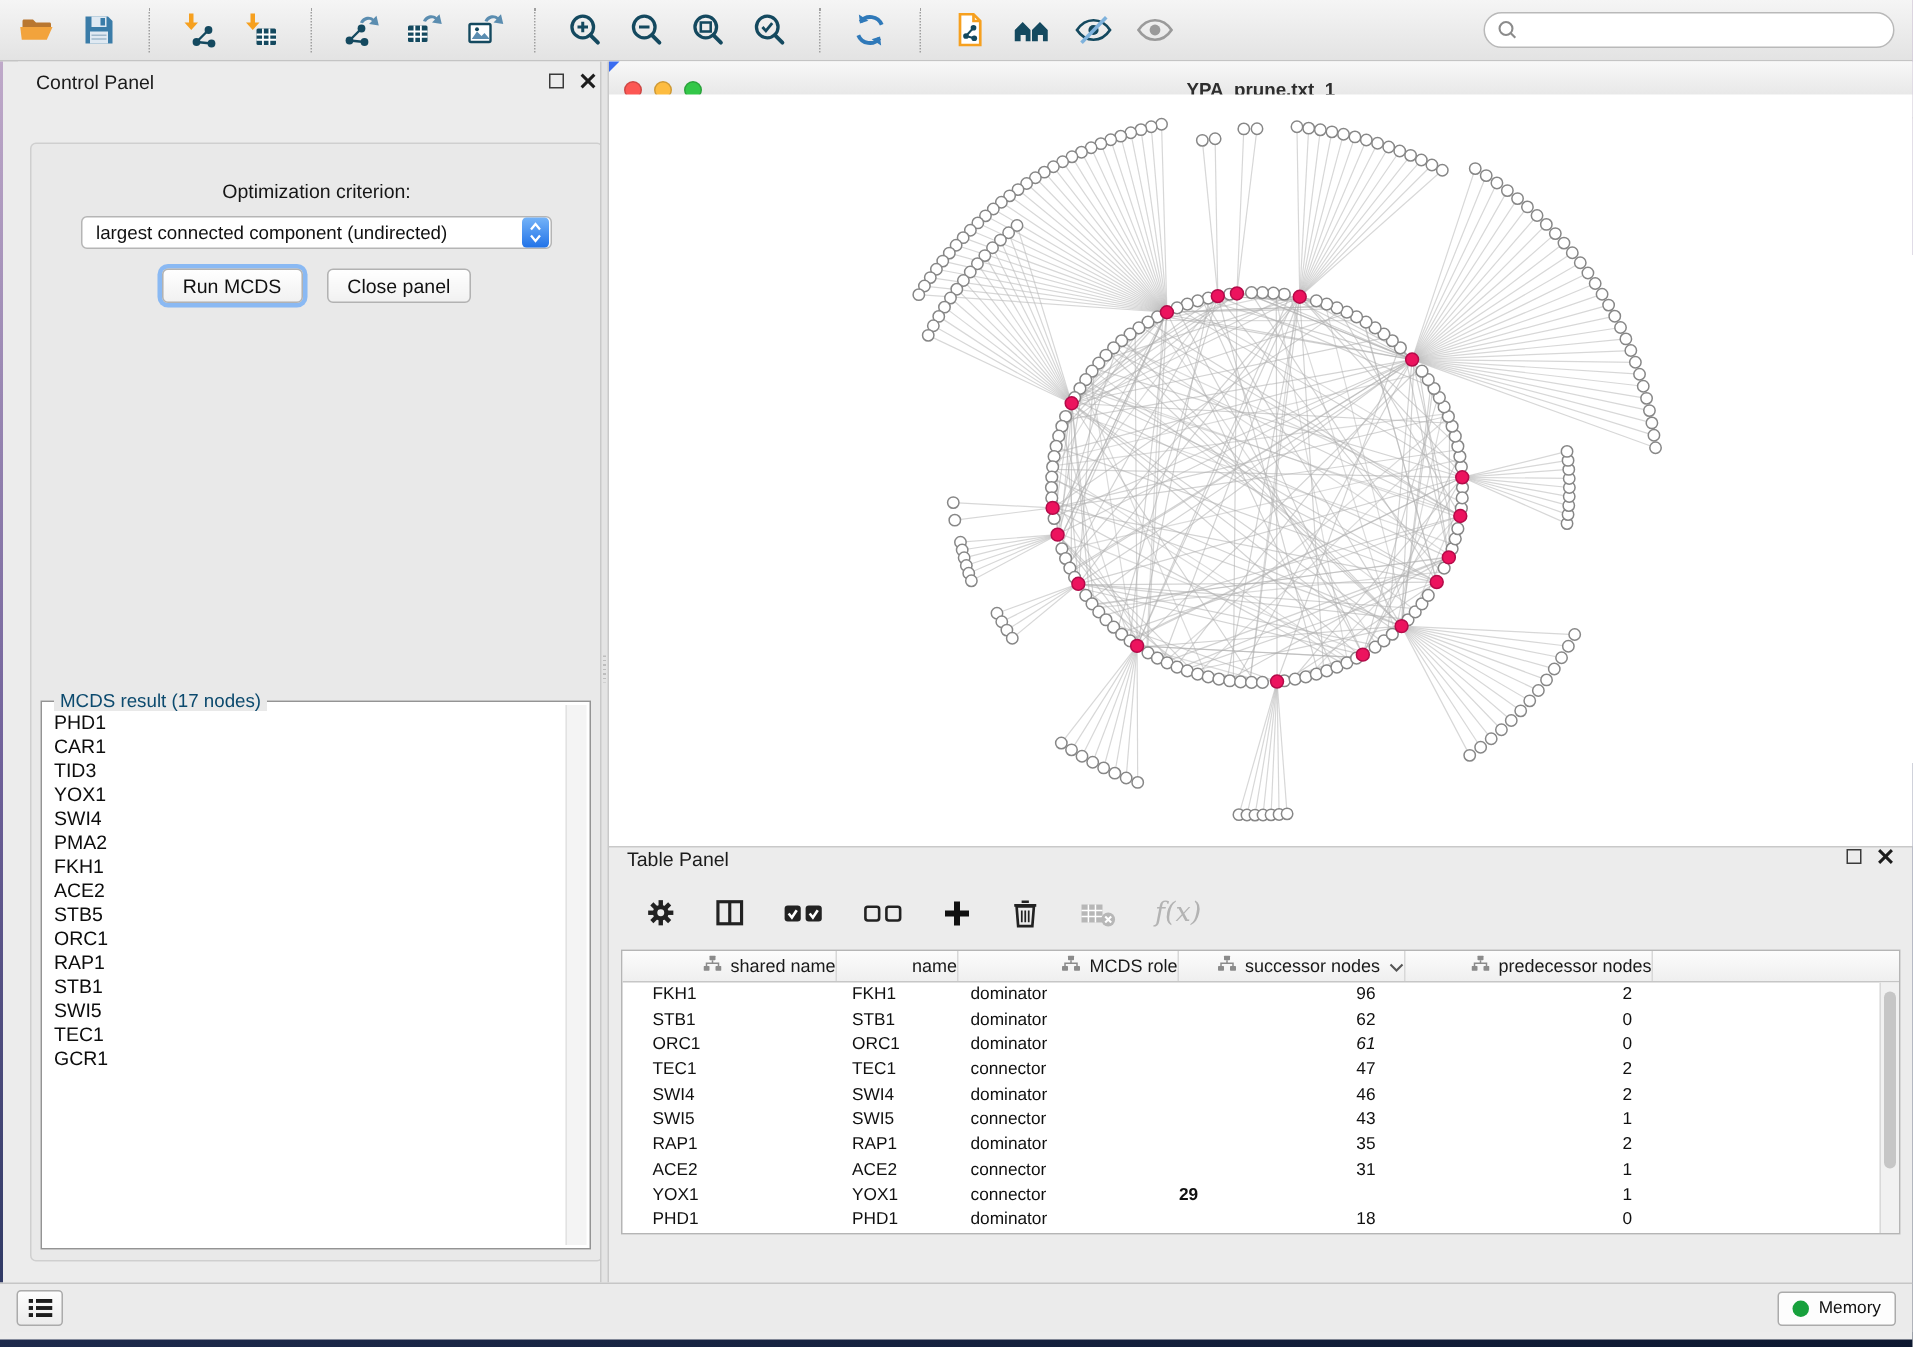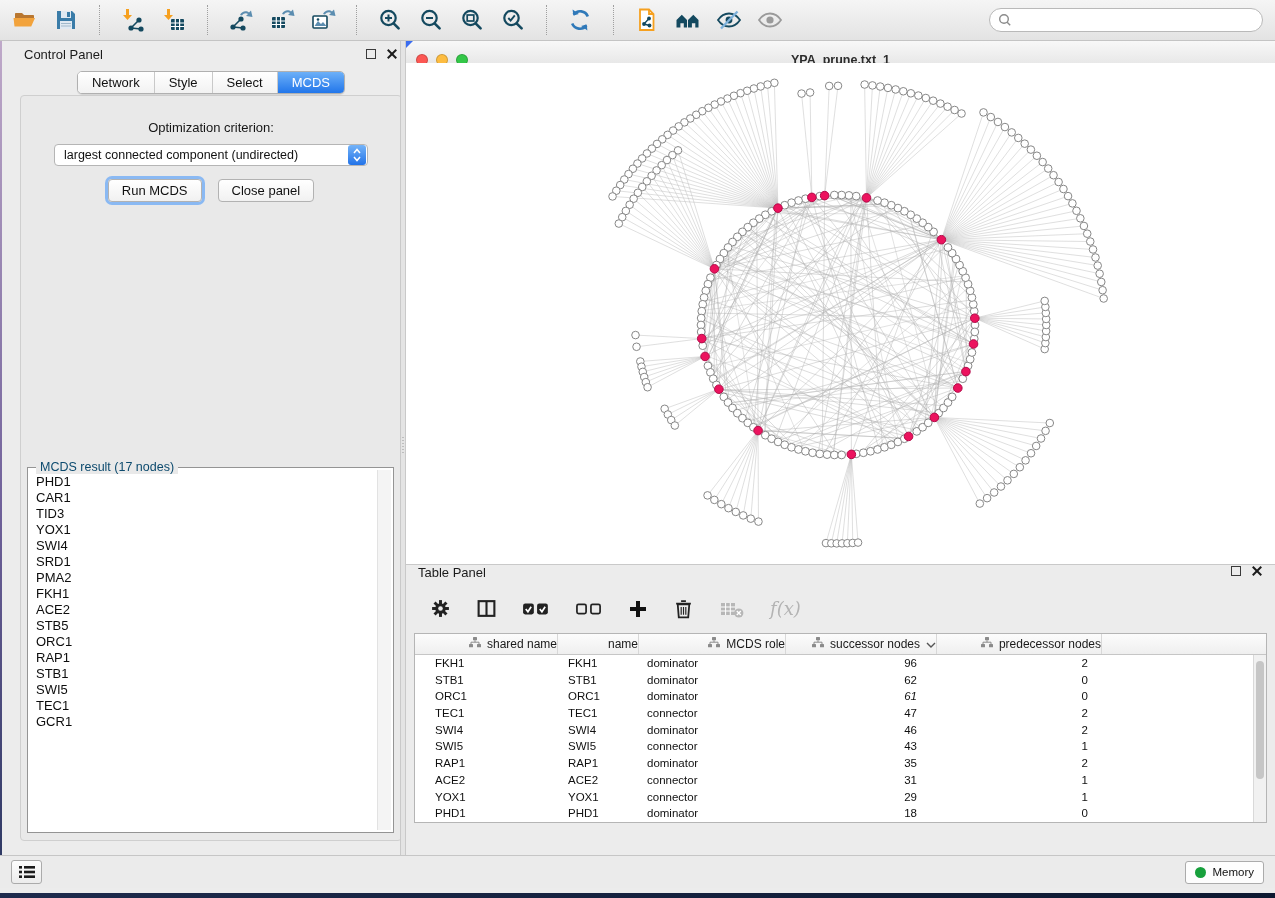--- a/index.html
+++ b/index.html
@@ -208,28 +208,20 @@
   <div class="wallstrip"></div>
 
   <div class="cpanel">
     <div class="cp-header">
       <span class="panel-title">Control Panel</span>
       <span class="winbtns">
         <span class="floatbtn"></span>
         <span class="closebtn"></span>
       </span>
     </div>
-    <div class="cp-tabs">
-      <div class="segwrap" id="cp-tabs-seg">
-          <div class="seg">Network</div>
-          <div class="seg">Style</div>
-          <div class="seg">Select</div>
-          <div class="seg active">MCDS</div>
-        </div>
-    </div>
     <div class="cp-content">
       <div class="opt-label">Optimization criterion:</div>
       <div class="dropdown">
         <span class="dropdown-text">largest connected component (undirected)</span>
         <span class="stepper">
           <svg width="8" height="6" viewBox="0 0 8 6">
               <path d="M1 5l3-3.6L7 5" fill="none" stroke="#fff" stroke-width="1.5"></path>
             </svg>
           <svg width="8" height="6" viewBox="0 0 8 6">
               <path d="M1 1l3 3.6L7 1" fill="none" stroke="#fff" stroke-width="1.5"></path>
@@ -241,21 +233,20 @@
         <button class="btn">Close panel</button>
       </div>
       <div class="result-group">
         <span class="result-legend">MCDS result (17 nodes)</span>
         <div class="result-list" id="result-list">
             <div class="result-item">PHD1</div>
             <div class="result-item">CAR1</div>
             <div class="result-item">TID3</div>
             <div class="result-item">YOX1</div>
             <div class="result-item">SWI4</div>
-            <div class="result-item">SRD1</div>
             <div class="result-item">PMA2</div>
             <div class="result-item">FKH1</div>
             <div class="result-item">ACE2</div>
             <div class="result-item">STB5</div>
             <div class="result-item">ORC1</div>
             <div class="result-item">RAP1</div>
             <div class="result-item">STB1</div>
             <div class="result-item">SWI5</div>
             <div class="result-item">TEC1</div>
             <div class="result-item">GCR1</div>
@@ -1042,21 +1033,21 @@
             <div class="td" style="width: 143px; text-align: left; padding-left: 20px;">ACE2</div>
             <div class="td" style="width: 81px; text-align: left; padding-left: 10px;">ACE2</div>
             <div class="td" style="width: 147px; text-align: left; padding-left: 8px;">connector</div>
             <div class="td" style="width: 151px; text-align: right; padding-right: 20px;">31</div>
             <div class="td" style="width: 165px; text-align: right; padding-right: 14px;">1</div>
           </div>
           <div class="trow">
             <div class="td" style="width: 143px; text-align: left; padding-left: 20px;">YOX1</div>
             <div class="td" style="width: 81px; text-align: left; padding-left: 10px;">YOX1</div>
             <div class="td" style="width: 147px; text-align: left; padding-left: 8px;">connector</div>
-            <div class="td" style="width: 151px; text-align: right; padding-right: 20px;">29</div>
+            <div class="td" style="width: 151px; text-align: left; padding-right: 20px; font-weight: bold;">29</div>
             <div class="td" style="width: 165px; text-align: right; padding-right: 14px;">1</div>
           </div>
           <div class="trow">
             <div class="td" style="width: 143px; text-align: left; padding-left: 20px;">PHD1</div>
             <div class="td" style="width: 81px; text-align: left; padding-left: 10px;">PHD1</div>
             <div class="td" style="width: 147px; text-align: left; padding-left: 8px;">dominator</div>
             <div class="td" style="width: 151px; text-align: right; padding-right: 20px;">18</div>
             <div class="td" style="width: 165px; text-align: right; padding-right: 14px;">0</div>
           </div>
         </div>

